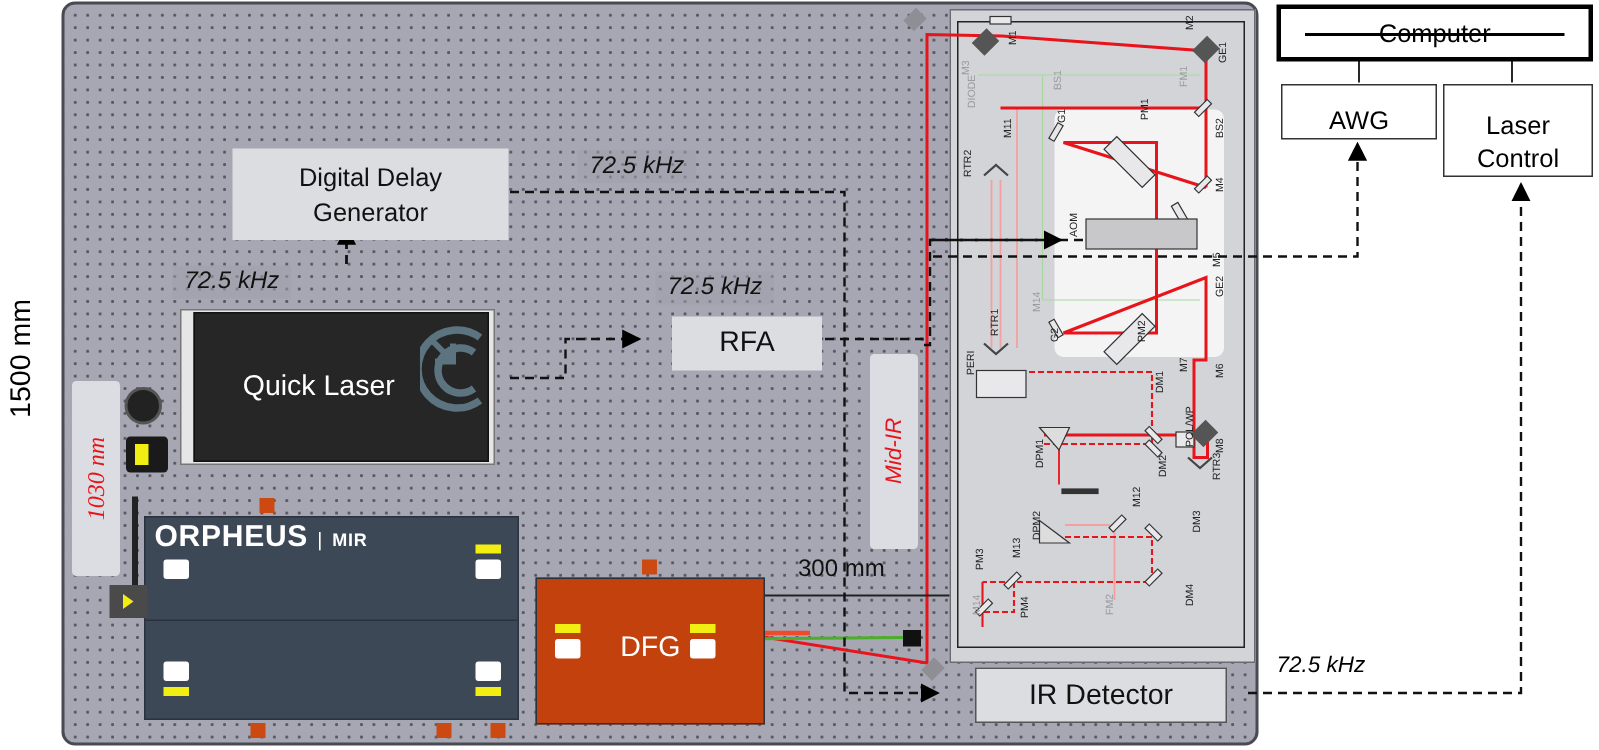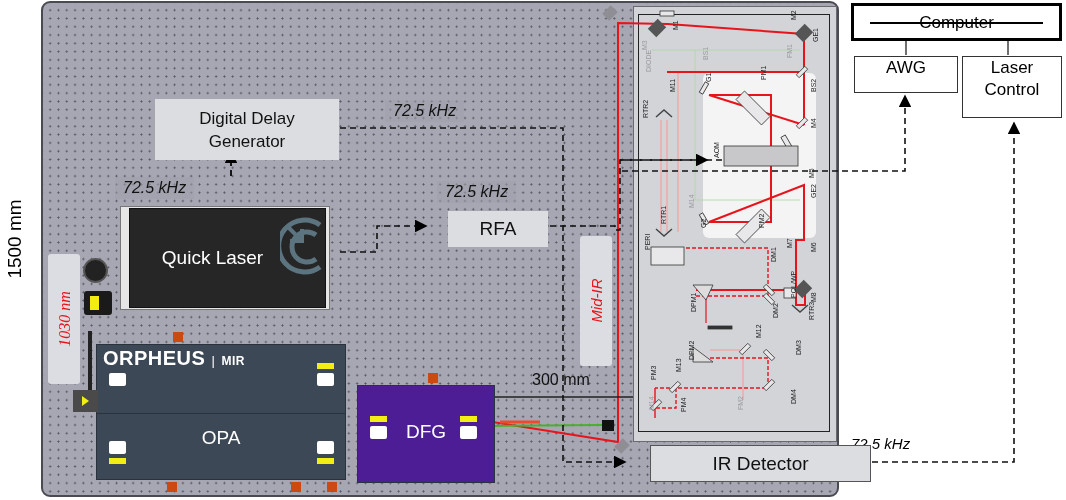--- a/index.html
+++ b/index.html
@@ -7,21 +7,21 @@
   .abs { position:absolute; }
   #table {
     position:absolute; left:41px; top:1px; width:798px; height:496px;
     border:2px solid #4a4a52; border-radius:9px; box-sizing:border-box;
     background-color:#a7a7b4;
     background-image: radial-gradient(circle, #55555f 0.8px, transparent 1.2px);
     background-size:8.3px 8.3px; background-position:3px 3px;
   }
   .label-box { position:absolute; background:#dcdde0; display:flex; align-items:center; justify-content:center; text-align:center; color:#111;margin-left:18px; }
   .freq { position:absolute; font-style:italic; font-size:16px; color:#111; background:rgba(160,160,172,0.55); padding:2px 8px; }
-  .comp-box { position:absolute; background:#fff; border:1.5px solid #333; box-sizing:border-box; display:flex; align-items:flex-start; justify-content:center; text-align:center; font-size:17px; color:#000; line-height:22px; }
+  .comp-box { position:absolute; background:#fff; border:1.5px solid #333; box-sizing:border-box; display:flex; align-items:flex-end; justify-content:center; text-align:center; font-size:17px; color:#000; line-height:22px; }
   .small-lbl { position:absolute; font-size:7px; color:#222; transform-origin:left top; white-space:nowrap; }
 </style>
 </head>
 <body>
 
 <div class="abs" style="left:-25px; top:228px; width:80px; text-align:center; font-size:19px; transform:rotate(-90deg);">1500 mm</div>
 
 <div id="table"></div>
 
 <div class="abs" style="left:48px; top:254px; width:32px; height:130px; background:#dcdde2; border-radius:3px;"></div>
@@ -158,50 +158,49 @@
   <span>RFA</span>
 </div>
 
 <div class="abs" style="left:96px; top:344px; width:250px; height:136px; background:#3c4856; border:1px solid #2a333d; box-sizing:border-box;">
   <div class="abs" style="left:0; top:68px; width:100%; height:1px; background:#2a333d;"></div>
   <div class="abs" style="left:6px; top:2px; color:#fff; font-weight:bold; font-size:20px; letter-spacing:0.5px;">
     <span>ORPHEUS</span>
     <span style="font-weight:normal; font-size:13px;">|</span>
     <span style="font-size:12px;">MIR</span>
   </div>
-  <div class="abs" style="left:0; top:82px; width:100%; text-align:center; color:#fff; font-size:19px;">OPA</div>
   <div class="abs" style="left:12px; top:28px; width:17px; height:13px; background:#fff; border-radius:2px;"></div>
   <div class="abs" style="left:220px; top:28px; width:17px; height:13px; background:#fff; border-radius:2px;"></div>
   <div class="abs" style="left:220px; top:18px; width:17px; height:6px; background:#f2ee12;"></div>
   <div class="abs" style="left:12px; top:96px; width:17px; height:13px; background:#fff; border-radius:2px;"></div>
   <div class="abs" style="left:12px; top:113px; width:17px; height:6px; background:#f2ee12;"></div>
   <div class="abs" style="left:220px; top:96px; width:17px; height:13px; background:#fff; border-radius:2px;"></div>
   <div class="abs" style="left:220px; top:113px; width:17px; height:6px; background:#f2ee12;"></div>
 </div>
 <div class="abs" style="left:73px; top:390px; width:25px; height:22px; background:#4a4a4a;">
   <div class="abs" style="left:9px; top:6px; width:0; height:0; border-left:7px solid #f2ee12; border-top:5px solid transparent; border-bottom:5px solid transparent;"></div>
 </div>
 
 <div class="abs" style="left:173px; top:332px; width:10px; height:10px; background:#cc4a12;"></div>
 <div class="abs" style="left:167px; top:482px; width:10px; height:10px; background:#cc4a12;"></div>
 <div class="abs" style="left:291px; top:482px; width:10px; height:10px; background:#cc4a12;"></div>
 <div class="abs" style="left:327px; top:482px; width:10px; height:10px; background:#cc4a12;"></div>
 <div class="abs" style="left:428px; top:373px; width:10px; height:10px; background:#cc4a12;"></div>
 
-<div class="abs" style="left:357px; top:385px; width:138px; height:98px; background:#4c1d95; border:1px solid #2a333d; box-sizing:border-box;">
+<div class="abs" style="left:357px; top:385px; width:153px; height:98px; background:#c2410c; border:1px solid #2a333d; box-sizing:border-box;">
   <div class="abs" style="left:12px; top:30px; width:17px; height:6px; background:#f2ee12;"></div>
   <div class="abs" style="left:12px; top:40px; width:17px; height:13px; background:#fff; border-radius:2px;"></div>
   <div class="abs" style="left:0; top:35px; width:100%; text-align:center; color:#fff; font-size:19px;">DFG</div>
   <div class="abs" style="left:102px; top:30px; width:17px; height:6px; background:#f2ee12;"></div>
   <div class="abs" style="left:102px; top:40px; width:17px; height:13px; background:#fff; border-radius:2px;"></div>
 </div>
 
 <div class="abs" style="left:532px; top:371px; font-size:16px; color:#111;">300 mm</div>
 
-<div class="label-box" style="left:632px; top:445px; width:221px; height:37px; font-size:19px; border:1px solid #555; box-sizing:border-box;">
+<div class="label-box" style="left:632px; top:445px; width:168px; height:37px; font-size:19px; border:1px solid #555; box-sizing:border-box;">
   <span>IR Detector</span>
 </div>
 
 <div class="abs" style="left:851px; top:3px; width:211px; height:36px; border:3px solid #000; box-sizing:border-box; padding:16px;">
   <div style="width:100%; height:100%; border:1px solid #000; box-sizing:border-box; display:flex; align-items:center; justify-content:center; font-size:17px;">
     <span>Computer</span>
   </div>
 </div>
 
 <div class="comp-box" style="left:854px; top:56px; width:104px; height:37px;">

